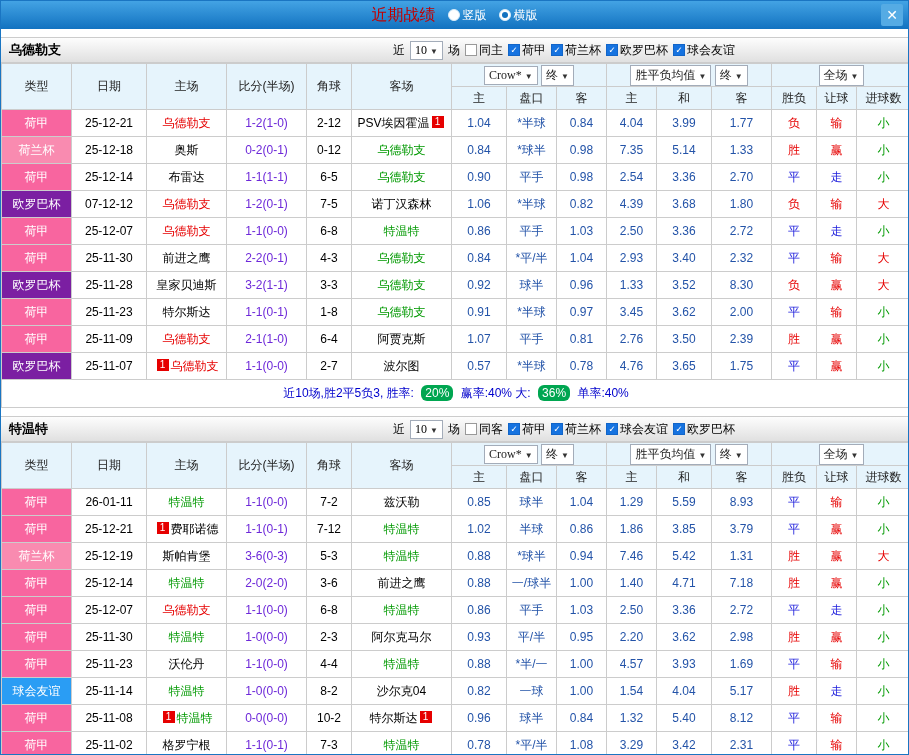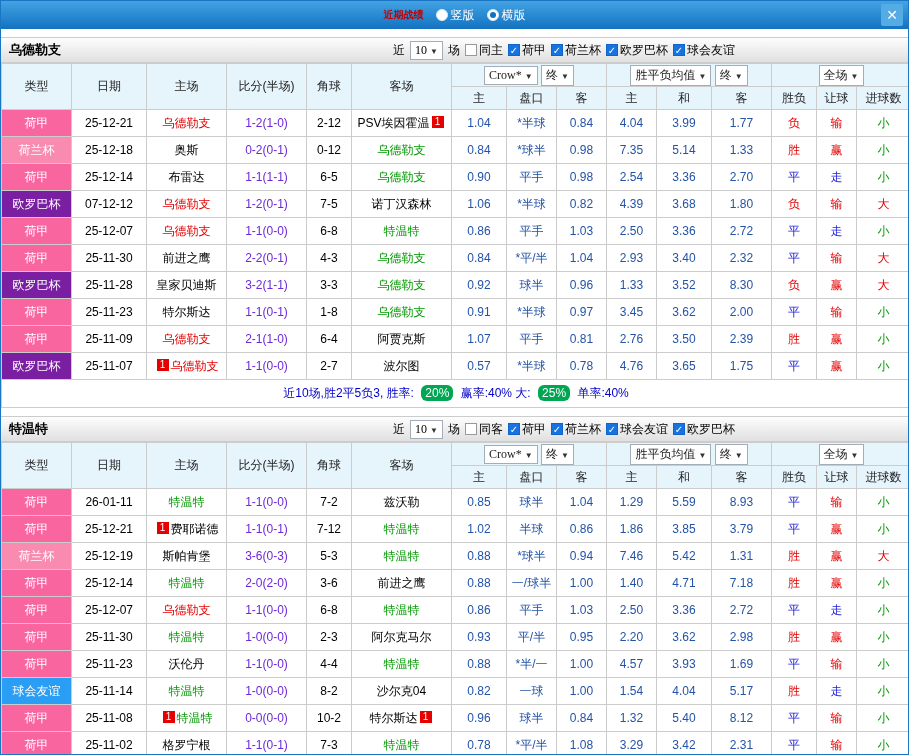--- a/index.html
+++ b/index.html
@@ -1,29 +1,29 @@
 <!DOCTYPE html>
 <html><head>
 <meta charset="utf-8">
 <style>
   *{box-sizing:border-box;margin:0;padding:0;}
   html,body{width:909px;height:755px;overflow:hidden;}
   body{font-family:"Liberation Sans","DejaVu Sans",sans-serif;font-size:12px;color:#000;background:#fff;}
   .window{width:909px;height:755px;border:1px solid #1a75c2;overflow:hidden;background:#fff;}
   .topbar{height:28px;background:linear-gradient(#43a3e4,#1272c0);display:flex;align-items:center;justify-content:center;gap:12px;position:relative;}
-  .topbar .title{color:#c00000;font-weight:bold;font-size:10px;}
+  .topbar .title{color:#c00000;font-weight:normal;font-size:16px;}
   .topbar label{color:#fff;display:flex;align-items:center;gap:3px;cursor:pointer;}
   .radio{width:12px;height:12px;border-radius:50%;background:#fff;display:inline-block;position:relative;border:1px solid #d7ecfa;}
   .radio.sel::after{content:"";position:absolute;left:2px;top:2px;width:6px;height:6px;border-radius:50%;background:#1272c0;}
   .closebtn{position:absolute;right:5px;top:3px;width:22px;height:22px;background:#55abe4;color:#fff;text-align:center;line-height:22px;font-weight:bold;border-radius:2px;font-size:14px;cursor:pointer;}
   .gap{height:8px;}
   .section-bar{height:26px;background:linear-gradient(#fdfdfd,#e0e0e0);border:1px solid #ccc;border-left:none;border-right:none;display:flex;align-items:center;padding:0 8px;}
   .team-title{font-weight:bold;font-size:13px;}
   .filters{margin-left:auto;margin-right:165px;display:flex;align-items:center;gap:5px;white-space:nowrap;}
-  .filters label{display:flex;align-items:center;gap:2px;cursor:pointer;}
+  .filters label{display:flex;align-items:center;gap:2px;cursor:pointer;font-family:Liberation Mono, monospace;}
   .select-box{border:1px solid #a3acb9;background:#fff;padding:1px 4px;display:inline-block;white-space:nowrap;cursor:pointer;font-family:Liberation Serif, serif;}
   .arr{font-size:8px;margin-left:3px;color:#333;font-style:normal;}
   .cb{width:12px;height:12px;display:inline-block;border:1px solid #999;background:#fff;}
   .cb.checked{background:#1673e0;border-color:#1265c8;}
   .cb.checked::after{content:"✓";color:#fff;display:block;font-size:10px;line-height:11px;text-align:center;}
   table{border-collapse:collapse;table-layout:fixed;width:909px;}
   th,td{border:1px solid #ccc;text-align:center;overflow:hidden;white-space:nowrap;}
   thead th{background:#e6f4fc;font-weight:normal;height:23px;color:#222;}
   tbody td{height:27px;background:#fff;}
   td.lg{color:#fff;}
@@ -313,21 +313,21 @@
           <td class="r">赢</td>
           <td class="g">小</td>
         </tr>
       </tbody>
     <tbody>
       <tr class="summary">
         <td colspan="15">
           <span>近10场,胜2平5负3, 胜率:</span>
           <span class="rate-box">20%</span>
           <span>赢率:40%  大:</span>
-          <span class="rate-box">25%</span>
+          <span class="rate-box">36%</span>
           <span>单率:40%</span>
         </td>
       </tr>
     </tbody>
   </table>
 
   <div class="gap"></div>
   <div class="section-bar">
     <span class="team-title">特温特</span>
     <div class="filters">

